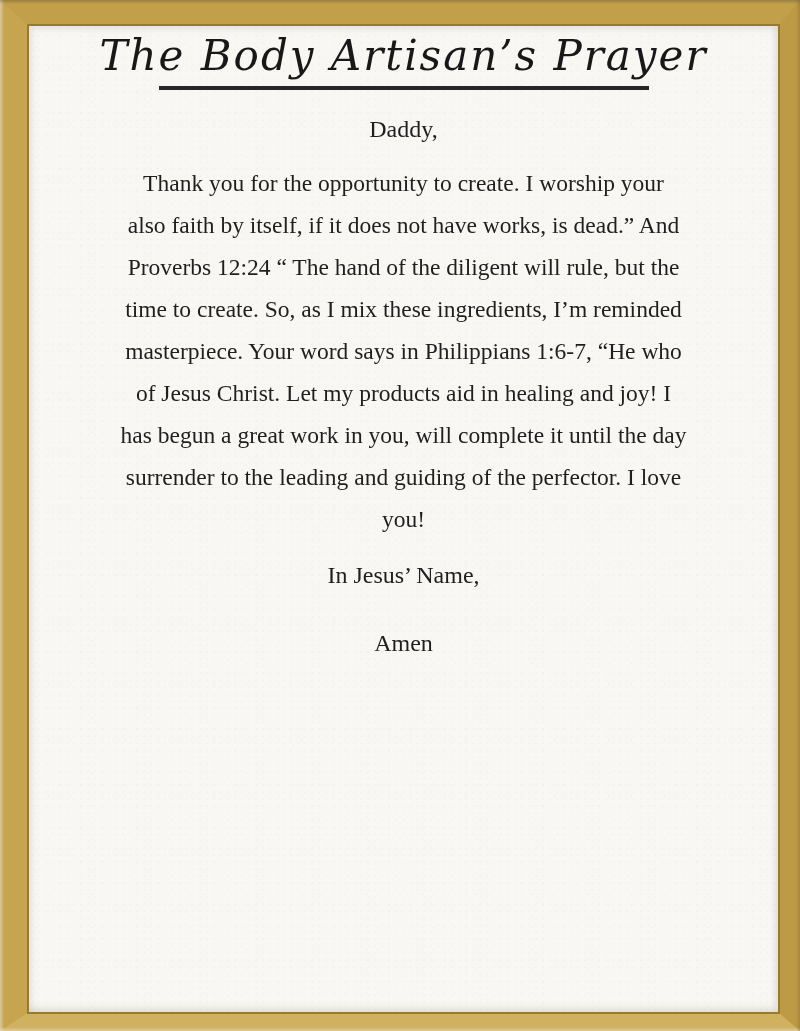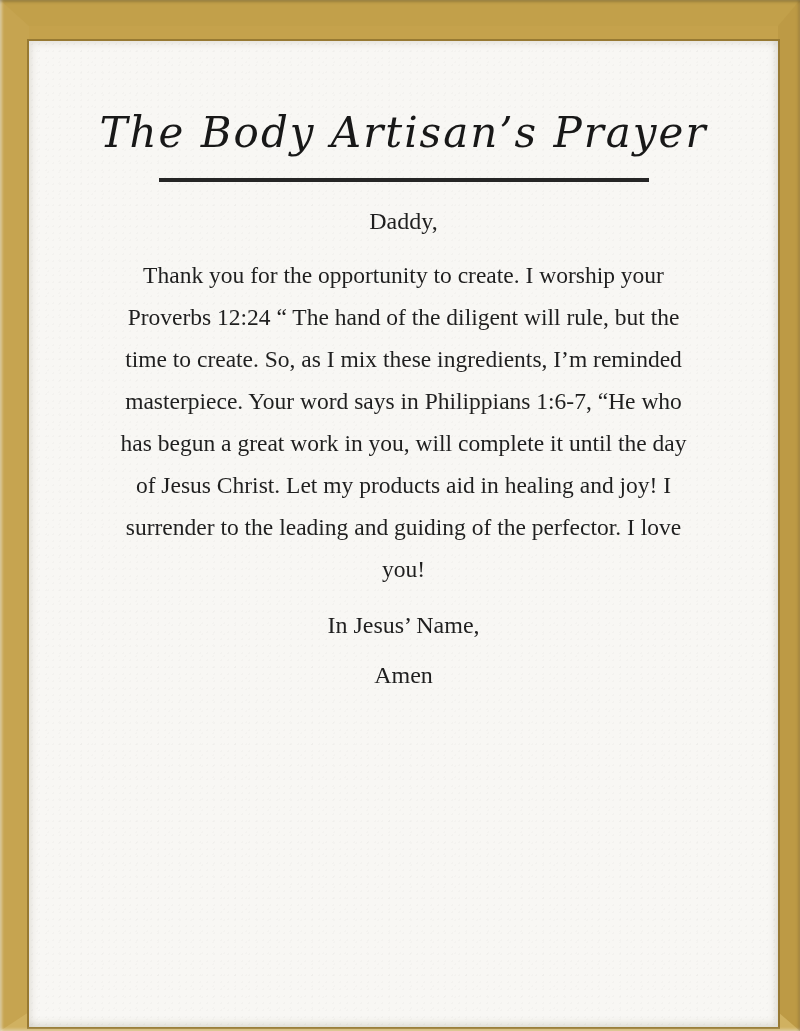--- a/index.html
+++ b/index.html
@@ -48,22 +48,21 @@
     position: absolute;
     inset: 0;
     pointer-events: none;
     box-shadow:
       inset 0 3px 3px -1px rgba(0,0,0,0.22),
       inset 3px 0 3px -1px rgba(255,255,255,0.45),
       inset -3px 0 3px -1px rgba(0,0,0,0.12),
       inset 0 -3px 3px -1px rgba(255,255,255,0.35);
   }
   .title {
-    margin: 15px auto;
-    padding-top: 62px;
+    margin: 0 auto;
     font-family: "DejaVu Serif", serif;
     font-style: italic;
     font-size: 42px;
     line-height: 60px;
     letter-spacing: 2px;
     color: #181818;
     white-space: nowrap;
   }
   .title-underline {
     width: 490px;
@@ -82,45 +81,46 @@
     font-size: 23.5px;
     line-height: 42px;
   }
   .line { white-space: nowrap; }
   .closing {
     margin-top: 14px;
     font-size: 24px;
     line-height: 42px;
   }
   .signoff {
-    margin-top: 8px;
+    margin-top: 26px;
     font-size: 24px;
     line-height: 42px;
   }
 </style>
 </head>
 <body>
 
 <div class="stage">
   <div class="frame">
     <div class="paper">
 
       <div class="title">The Body Artisan’s Prayer</div>
 
       <div class="title-underline"></div>
 
       <div class="salutation">Daddy,</div>
 
       <div class="body-block">
         <div class="line">Thank you for the opportunity to create. I worship your</div>
+        <div class="line">also faith by itself, if it does not have works, is dead.” And</div>
         <div class="line">Proverbs 12:24 “ The hand of the diligent will rule, but the</div>
         <div class="line">time to create. So, as I mix these ingredients, I’m reminded</div>
         <div class="line">masterpiece. Your word says in Philippians 1:6-7, “He who</div>
+        <div class="line">of Jesus Christ. Let my products aid in healing and joy! I</div>
         <div class="line">has begun a great work in you, will complete it until the day</div>
-        <div class="line">of Jesus Christ. Let my products aid in healing and joy! I</div>
         <div class="line">surrender to the leading and guiding of the perfector. I love</div>
         <div class="line">you!</div>
       </div>
 
       <div class="closing">In Jesus’ Name,</div>
 
       <div class="signoff">Amen</div>
 
     </div>
   </div>

